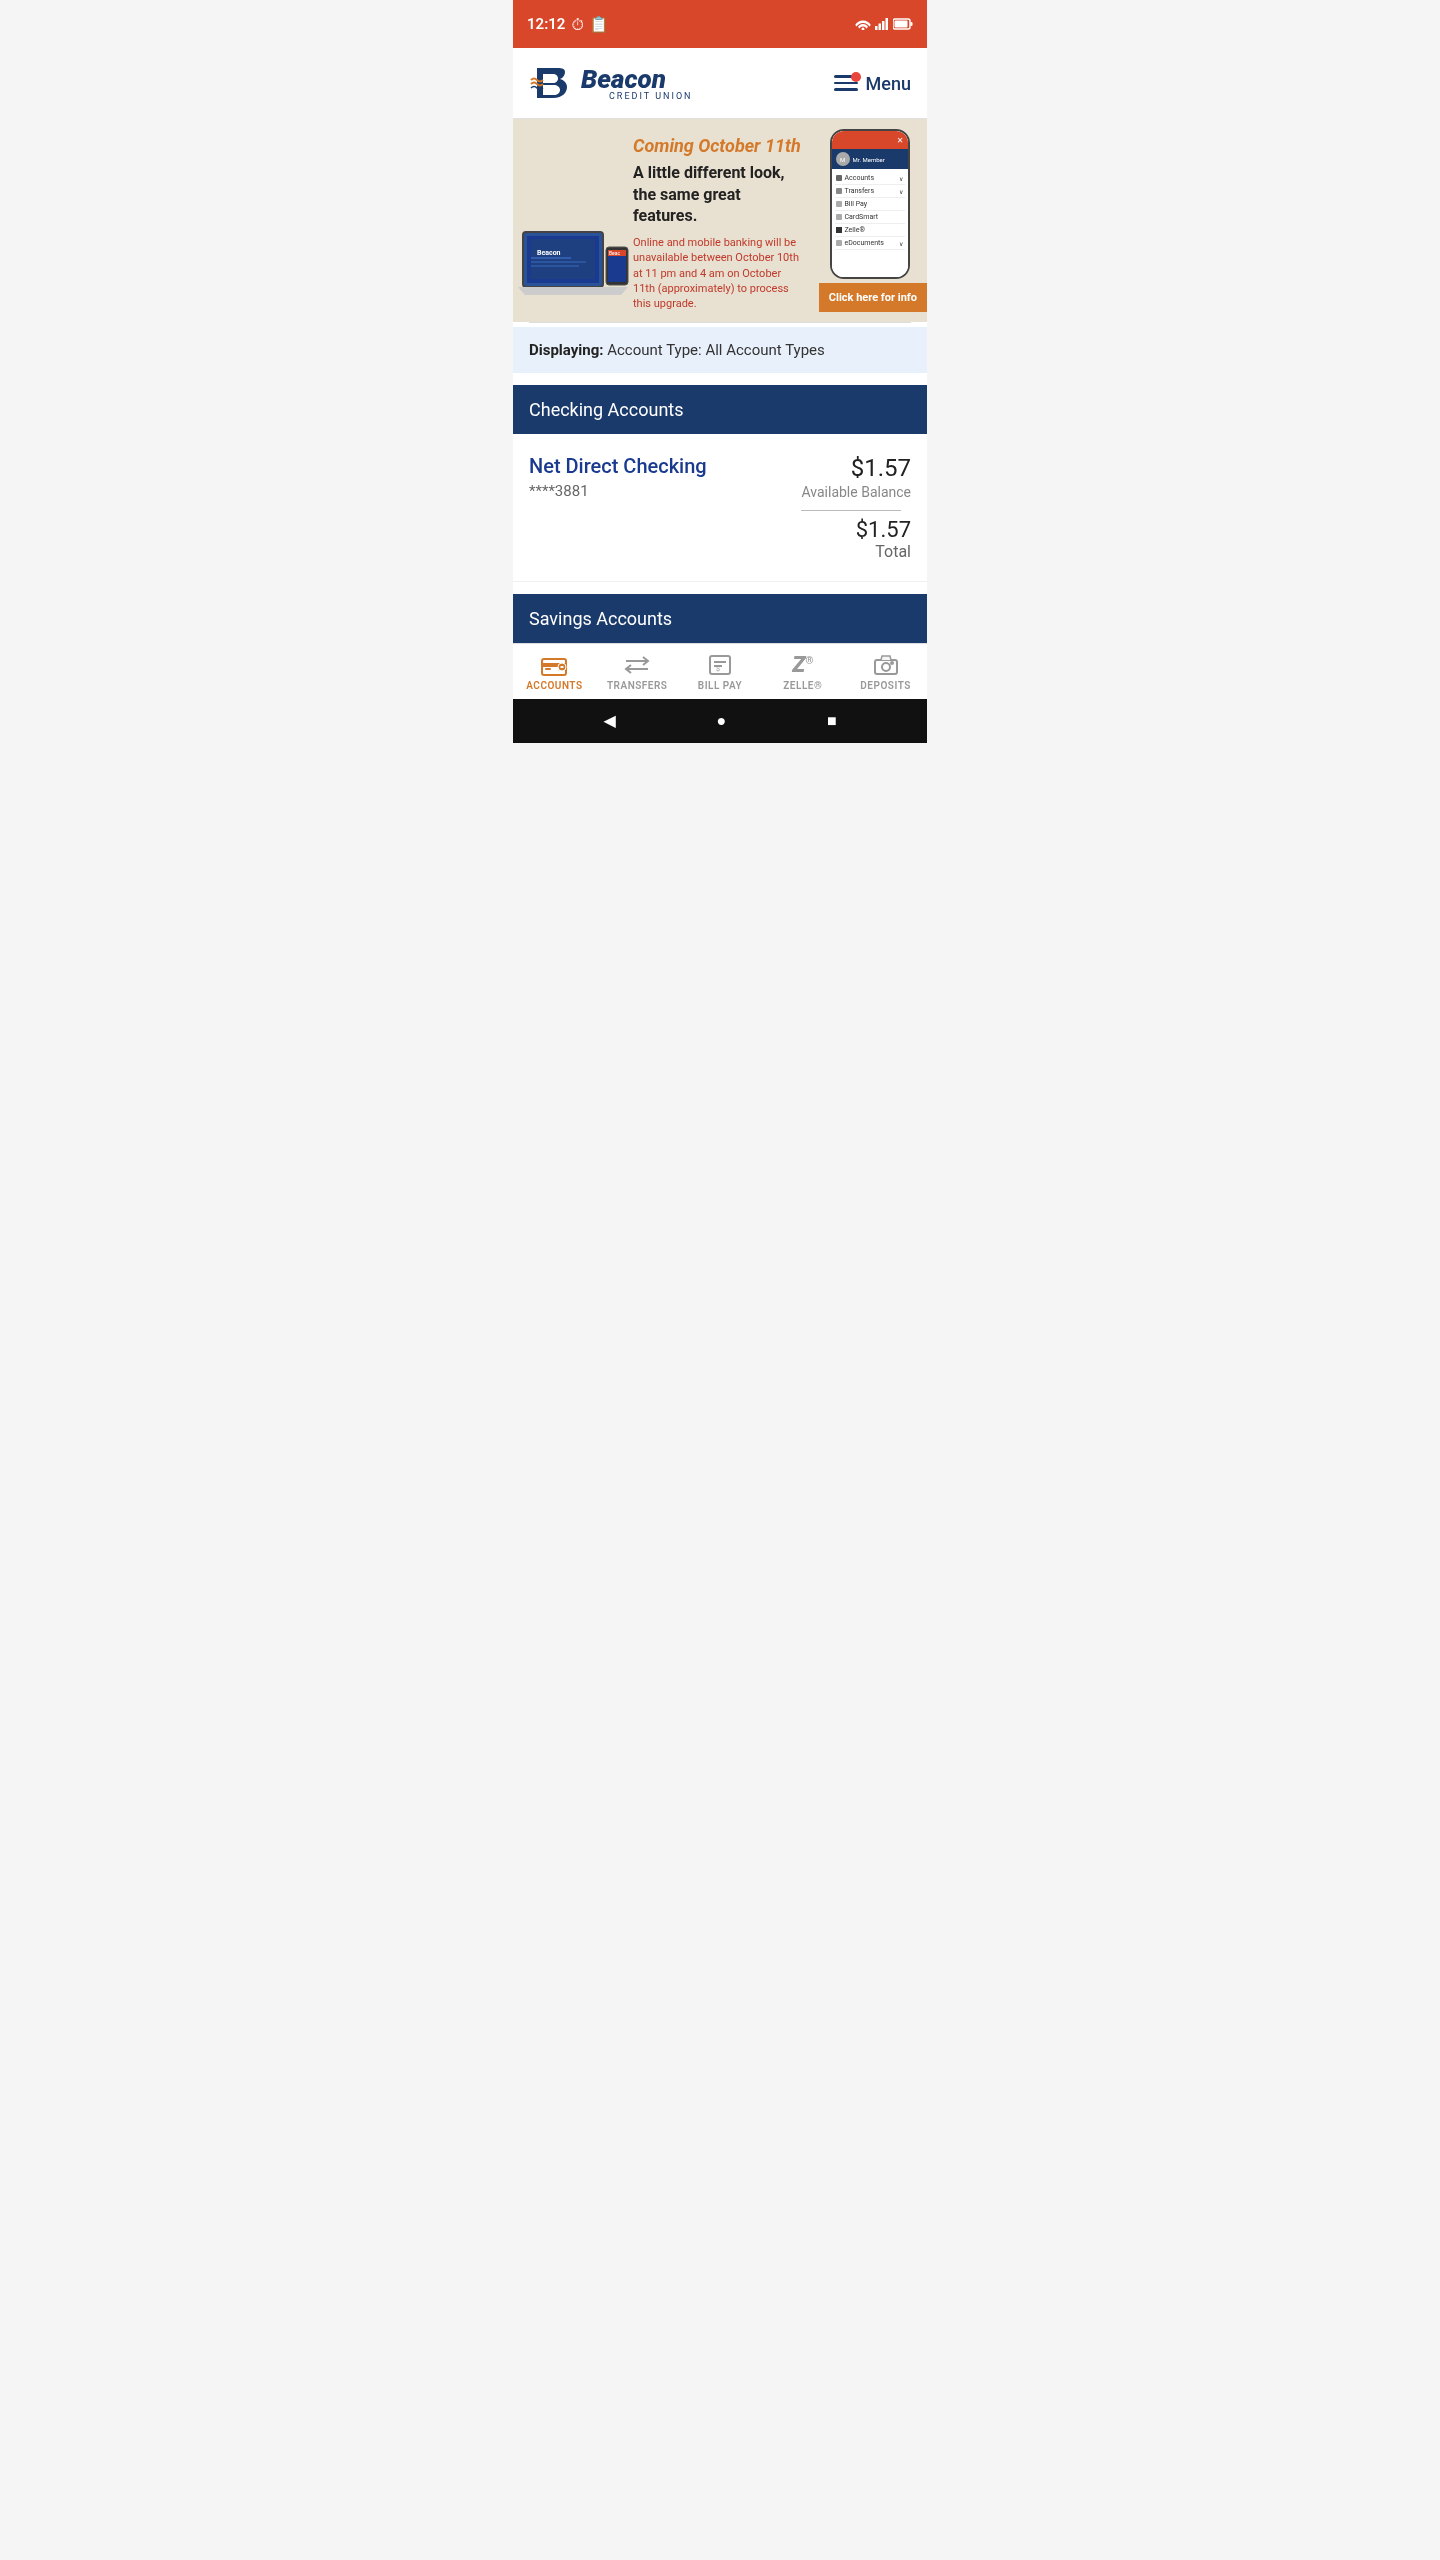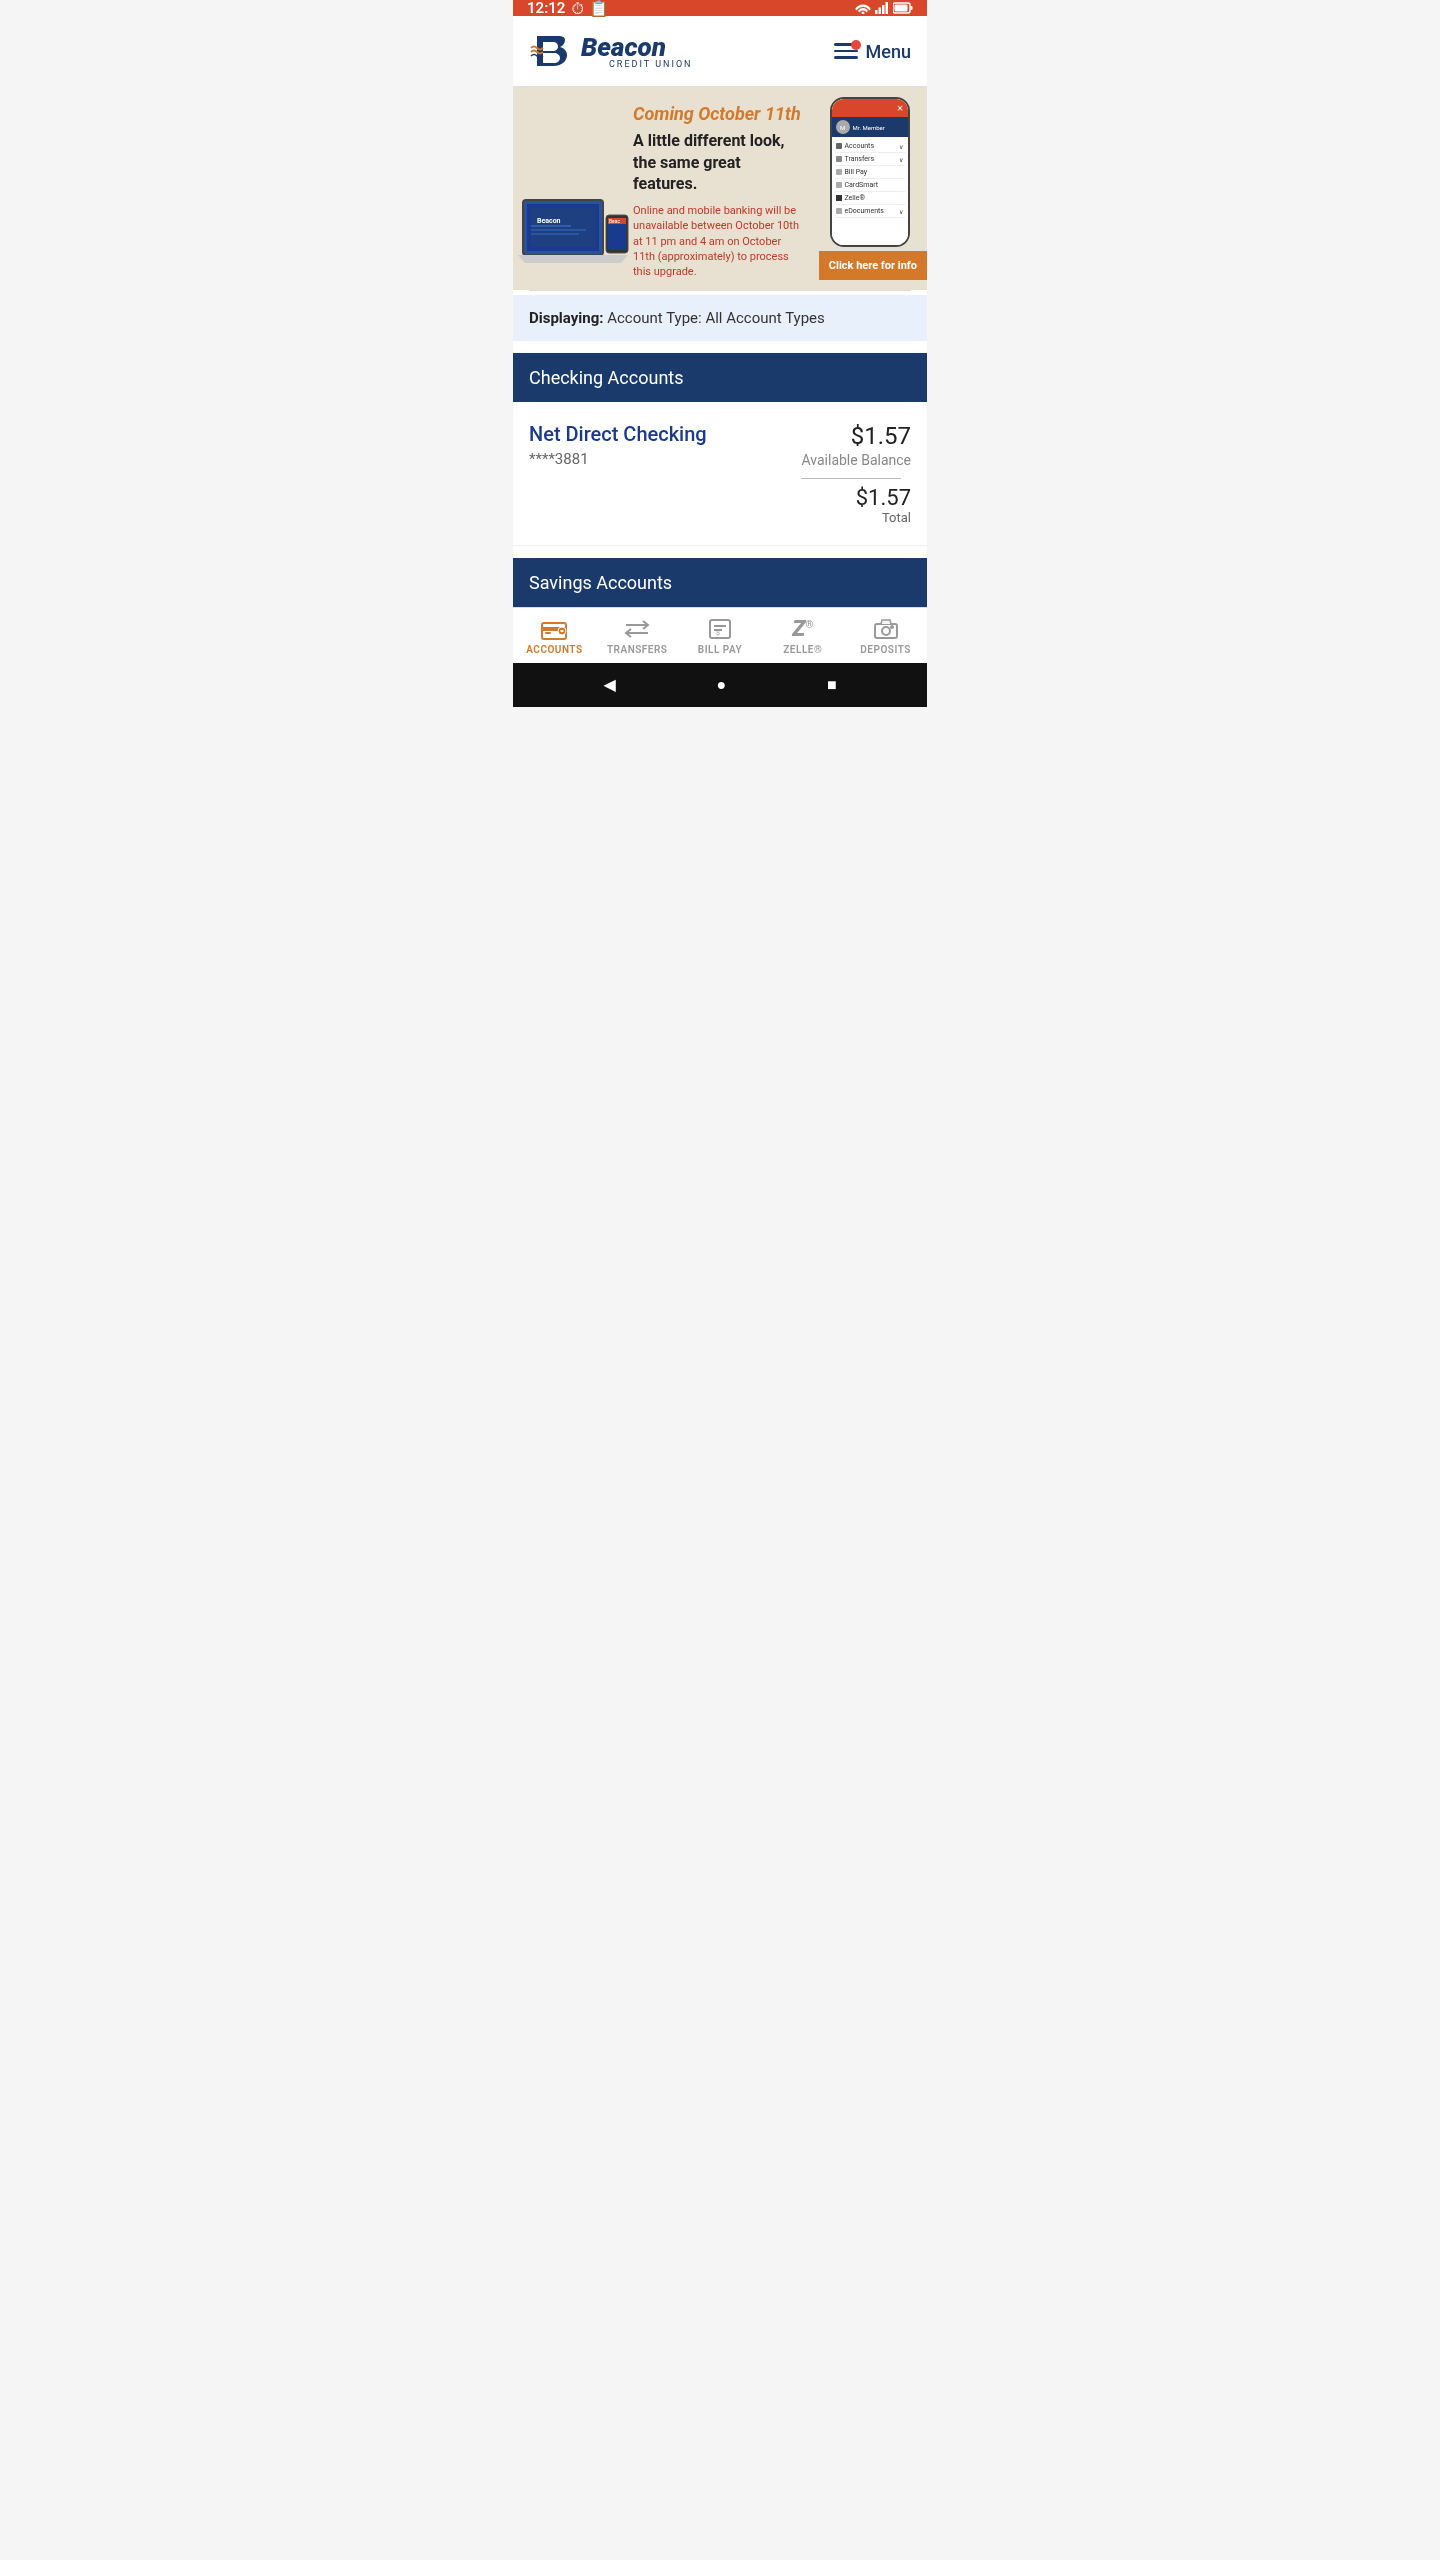--- a/index.html
+++ b/index.html
@@ -15,21 +15,21 @@
     }
 
     
     .status-bar {
       background: #d9472b;
       color: white;
       display: flex;
       justify-content: space-between;
       align-items: center;
       padding: 6px 14px;
-      height: 16px;
+      height: 48px;
     }
     .status-time {
       font-size: 15px;
       font-weight: 600;
     }
     .status-icons {
       display: flex;
       align-items: center;
       gap: 4px;
     }
@@ -282,21 +282,21 @@
       border-top: 1px solid #bbb;
       margin: 10px 0 6px;
       width: 100px;
     }
     .total-amount {
       font-size: 22px;
       color: #222;
     }
     .total-label {
       color: #666;
-      font-size: 13px;
+      font-size: 16px;
     }
 
     
     .bottom-nav {
       background: white;
       border-top: 1px solid #ddd;
       display: flex;
       justify-content: space-around;
       align-items: center;
       padding: 10px 0 8px;

